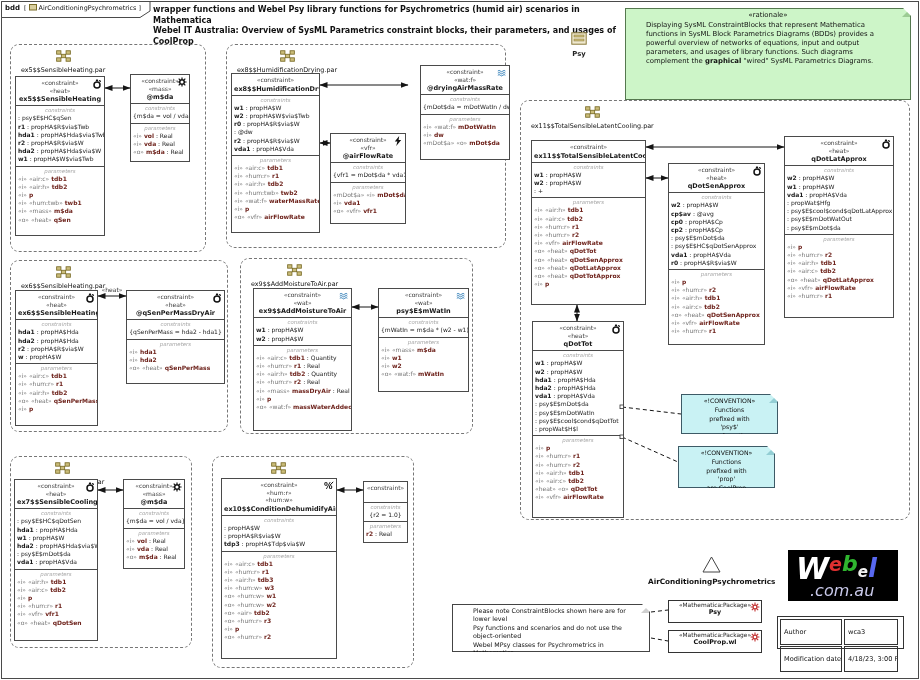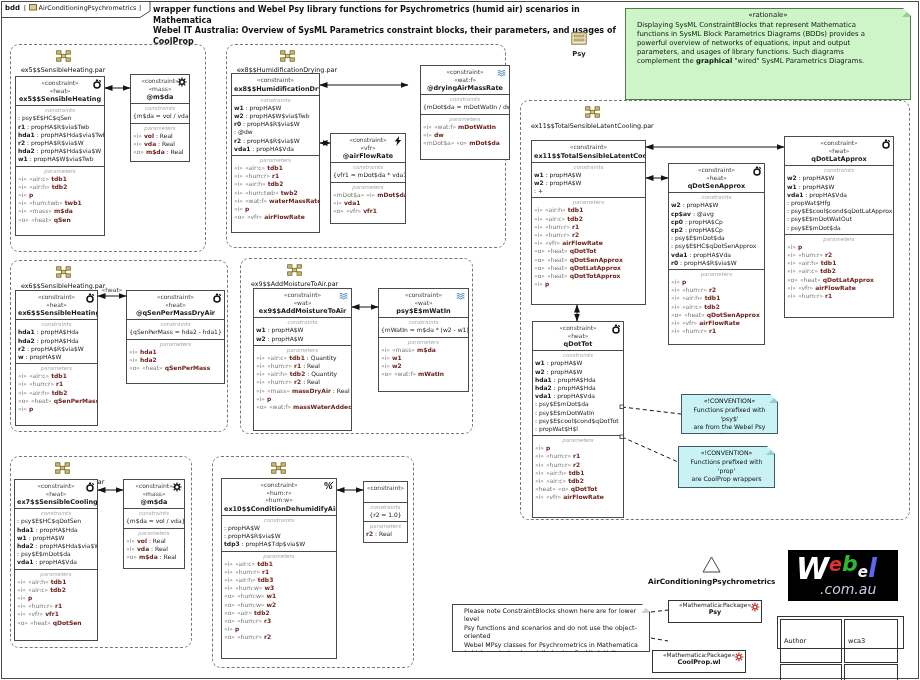--- a/index.html
+++ b/index.html
@@ -25,46 +25,46 @@
   .hicon{position:absolute;top:2px;right:2px;width:10px;height:10px;}
   .hicon svg{width:10px;height:10px;display:block;}
   .sec{border-top:1px solid #4a4a4a;padding:1px 2px 2px;}
   .sec-label{text-align:center;color:#a6a6a6;font-style:italic;font-size:5.4px;line-height:7px;}
   .cline{white-space:nowrap;}
   .cline.expr{text-align:center;}
   .pline{white-space:nowrap;}
   .pre{color:#757575;}
   .pname{font-weight:bold;color:#6e231c;}
   
-  .note{position:absolute;box-sizing:border-box;padding:2px 11px;font-size:6.3px;line-height:8.4px;color:#111;clip-path:polygon(0 0,calc(100% - 8px) 0,100% 8px,100% 100%,0 100%);}
+  .note{position:absolute;box-sizing:border-box;padding:2px 20px;font-size:6.3px;line-height:8.4px;color:#111;clip-path:polygon(0 0,calc(100% - 8px) 0,100% 8px,100% 100%,0 100%);}
   .note .fold{position:absolute;top:0;right:0;width:0;height:0;border-style:solid;border-width:0 0 8px 8px;}
   .note-title{text-align:center;margin-bottom:1px;}
   .note.green{background:#cdf5c8;border:1px solid #55784f;font-size:6.9px;line-height:9px;}
   .note.green .fold{border-color:transparent transparent #9ccb94 transparent;}
   .note.cyan{background:#c9f2f4;border:1px solid #3d5a66;text-align:center;font-size:6.2px;}
   .note.cyan .fold{border-color:transparent transparent #93ced4 transparent;}
   .note.plain{background:#fff;border:1px solid #444;}
   .note.plain .fold{border-color:transparent transparent #cfcfcf transparent;}
   
   .pkg{position:absolute;border:1px solid #333;background:#fff;box-sizing:border-box;text-align:center;padding-top:1px;}
   .pkg-stereo{font-size:5.9px;color:#222;}
   .pkg-name{font-size:6.4px;font-weight:bold;color:#111;}
   .pkg .hicon{top:1px;right:1px;}
   
   .psy-badge{position:absolute;left:561px;top:30px;width:36px;display:flex;flex-direction:column;align-items:center;z-index:6;}
   .psy-badge .lbl{font-size:6.8px;font-weight:bold;color:#222;margin-top:1px;}
   .tri-label{position:absolute;left:648px;top:577px;font-size:7.3px;font-weight:bold;color:#111;z-index:6;}
   
   .webel{position:absolute;background:#000;z-index:6;overflow:hidden;}
   .webel .row{position:absolute;left:8px;top:2px;display:flex;align-items:flex-start;font-style:italic;font-weight:bold;line-height:1;}
-  .webel .dom{position:absolute;left:32px;top:31px;font-size:14px;font-style:italic;}
+  .webel .dom{position:absolute;left:22px;top:31px;font-size:16px;font-style:italic;}
   
   .atable{position:absolute;border:1px solid #333;background:#fff;box-sizing:border-box;padding:1px;z-index:6;}
   .arow{display:flex;gap:2px;margin:1px;}
-  .acell{border:1px solid #333;font-size:6.6px;color:#111;padding:17px 3px;box-sizing:border-box;white-space:nowrap;overflow:hidden;}
+  .acell{border:1px solid #333;font-size:6.6px;color:#111;padding:8px 3px;box-sizing:border-box;white-space:nowrap;overflow:hidden;}
   .acell.l{width:62px;}
   .acell.v{width:54px;}
 </style>
 </head>
 <body>
 
 <div id="stage">
   <div class="frame"></div>
 
   <div class="tabwrap overlay">
@@ -701,21 +701,21 @@
       <div class="pkg" style="left: 668px; top: 600px; width: 94px; height: 23px;">
         <span class="hicon">
           <svg viewBox="0 0 10 10">
             <circle cx="5" cy="5" r="2" fill="none" stroke="#c23030" stroke-width="1.4"></circle>
             <path d="M5 .6V2.2M5 7.8V9.4M.6 5H2.2M7.8 5H9.4M1.8 1.8l1.1 1.1M7.1 7.1l1.1 1.1M8.2 1.8L7.1 2.9M2.9 7.1L1.8 8.2" stroke="#c23030" stroke-width="1.1"></path>
           </svg>
         </span>
         <div class="pkg-stereo">«Mathematica:Package»</div>
         <div class="pkg-name">Psy</div>
       </div>
-      <div class="pkg" style="left: 652px; top: 630px; width: 94px; height: 23px; margin-top: 20px;">
+      <div class="pkg" style="left: 668px; top: 630px; width: 94px; height: 23px;">
         <span class="hicon">
           <svg viewBox="0 0 10 10">
             <circle cx="5" cy="5" r="2" fill="none" stroke="#c23030" stroke-width="1.4"></circle>
             <path d="M5 .6V2.2M5 7.8V9.4M.6 5H2.2M7.8 5H9.4M1.8 1.8l1.1 1.1M7.1 7.1l1.1 1.1M8.2 1.8L7.1 2.9M2.9 7.1L1.8 8.2" stroke="#c23030" stroke-width="1.1"></path>
           </svg>
         </span>
         <div class="pkg-stereo">«Mathematica:Package»</div>
         <div class="pkg-name">CoolProp.wl</div>
       </div>
     </div>

